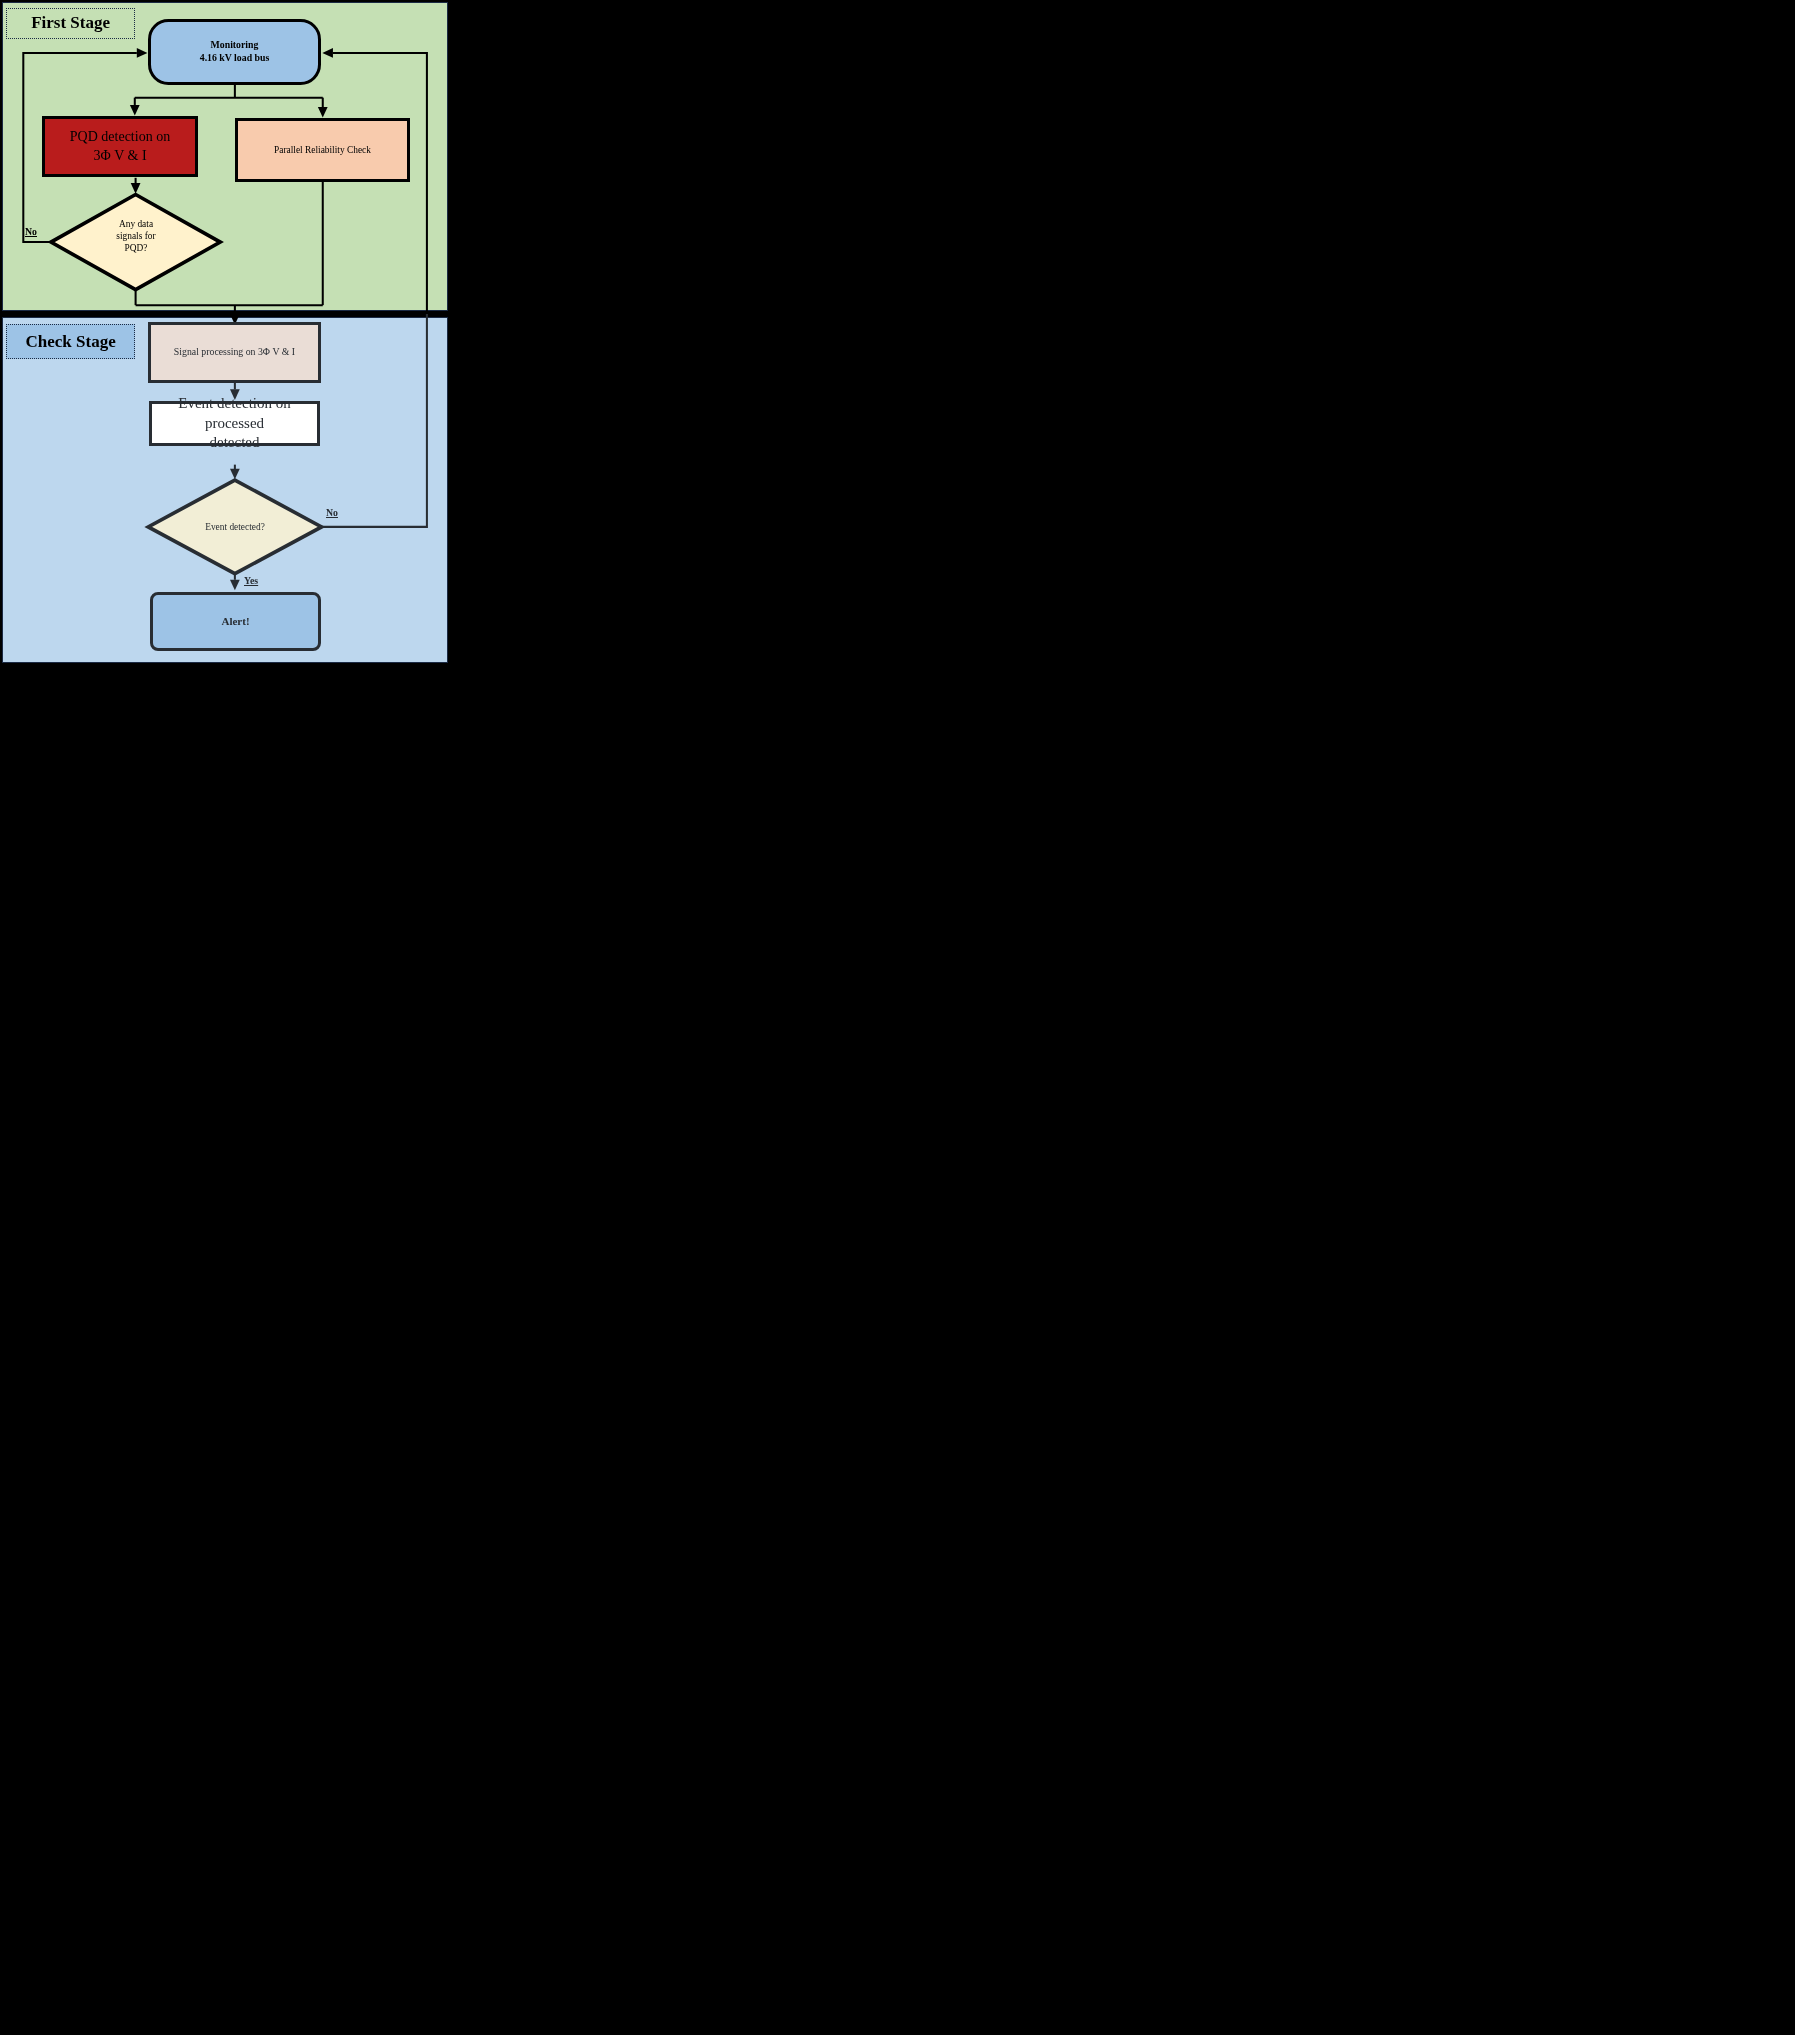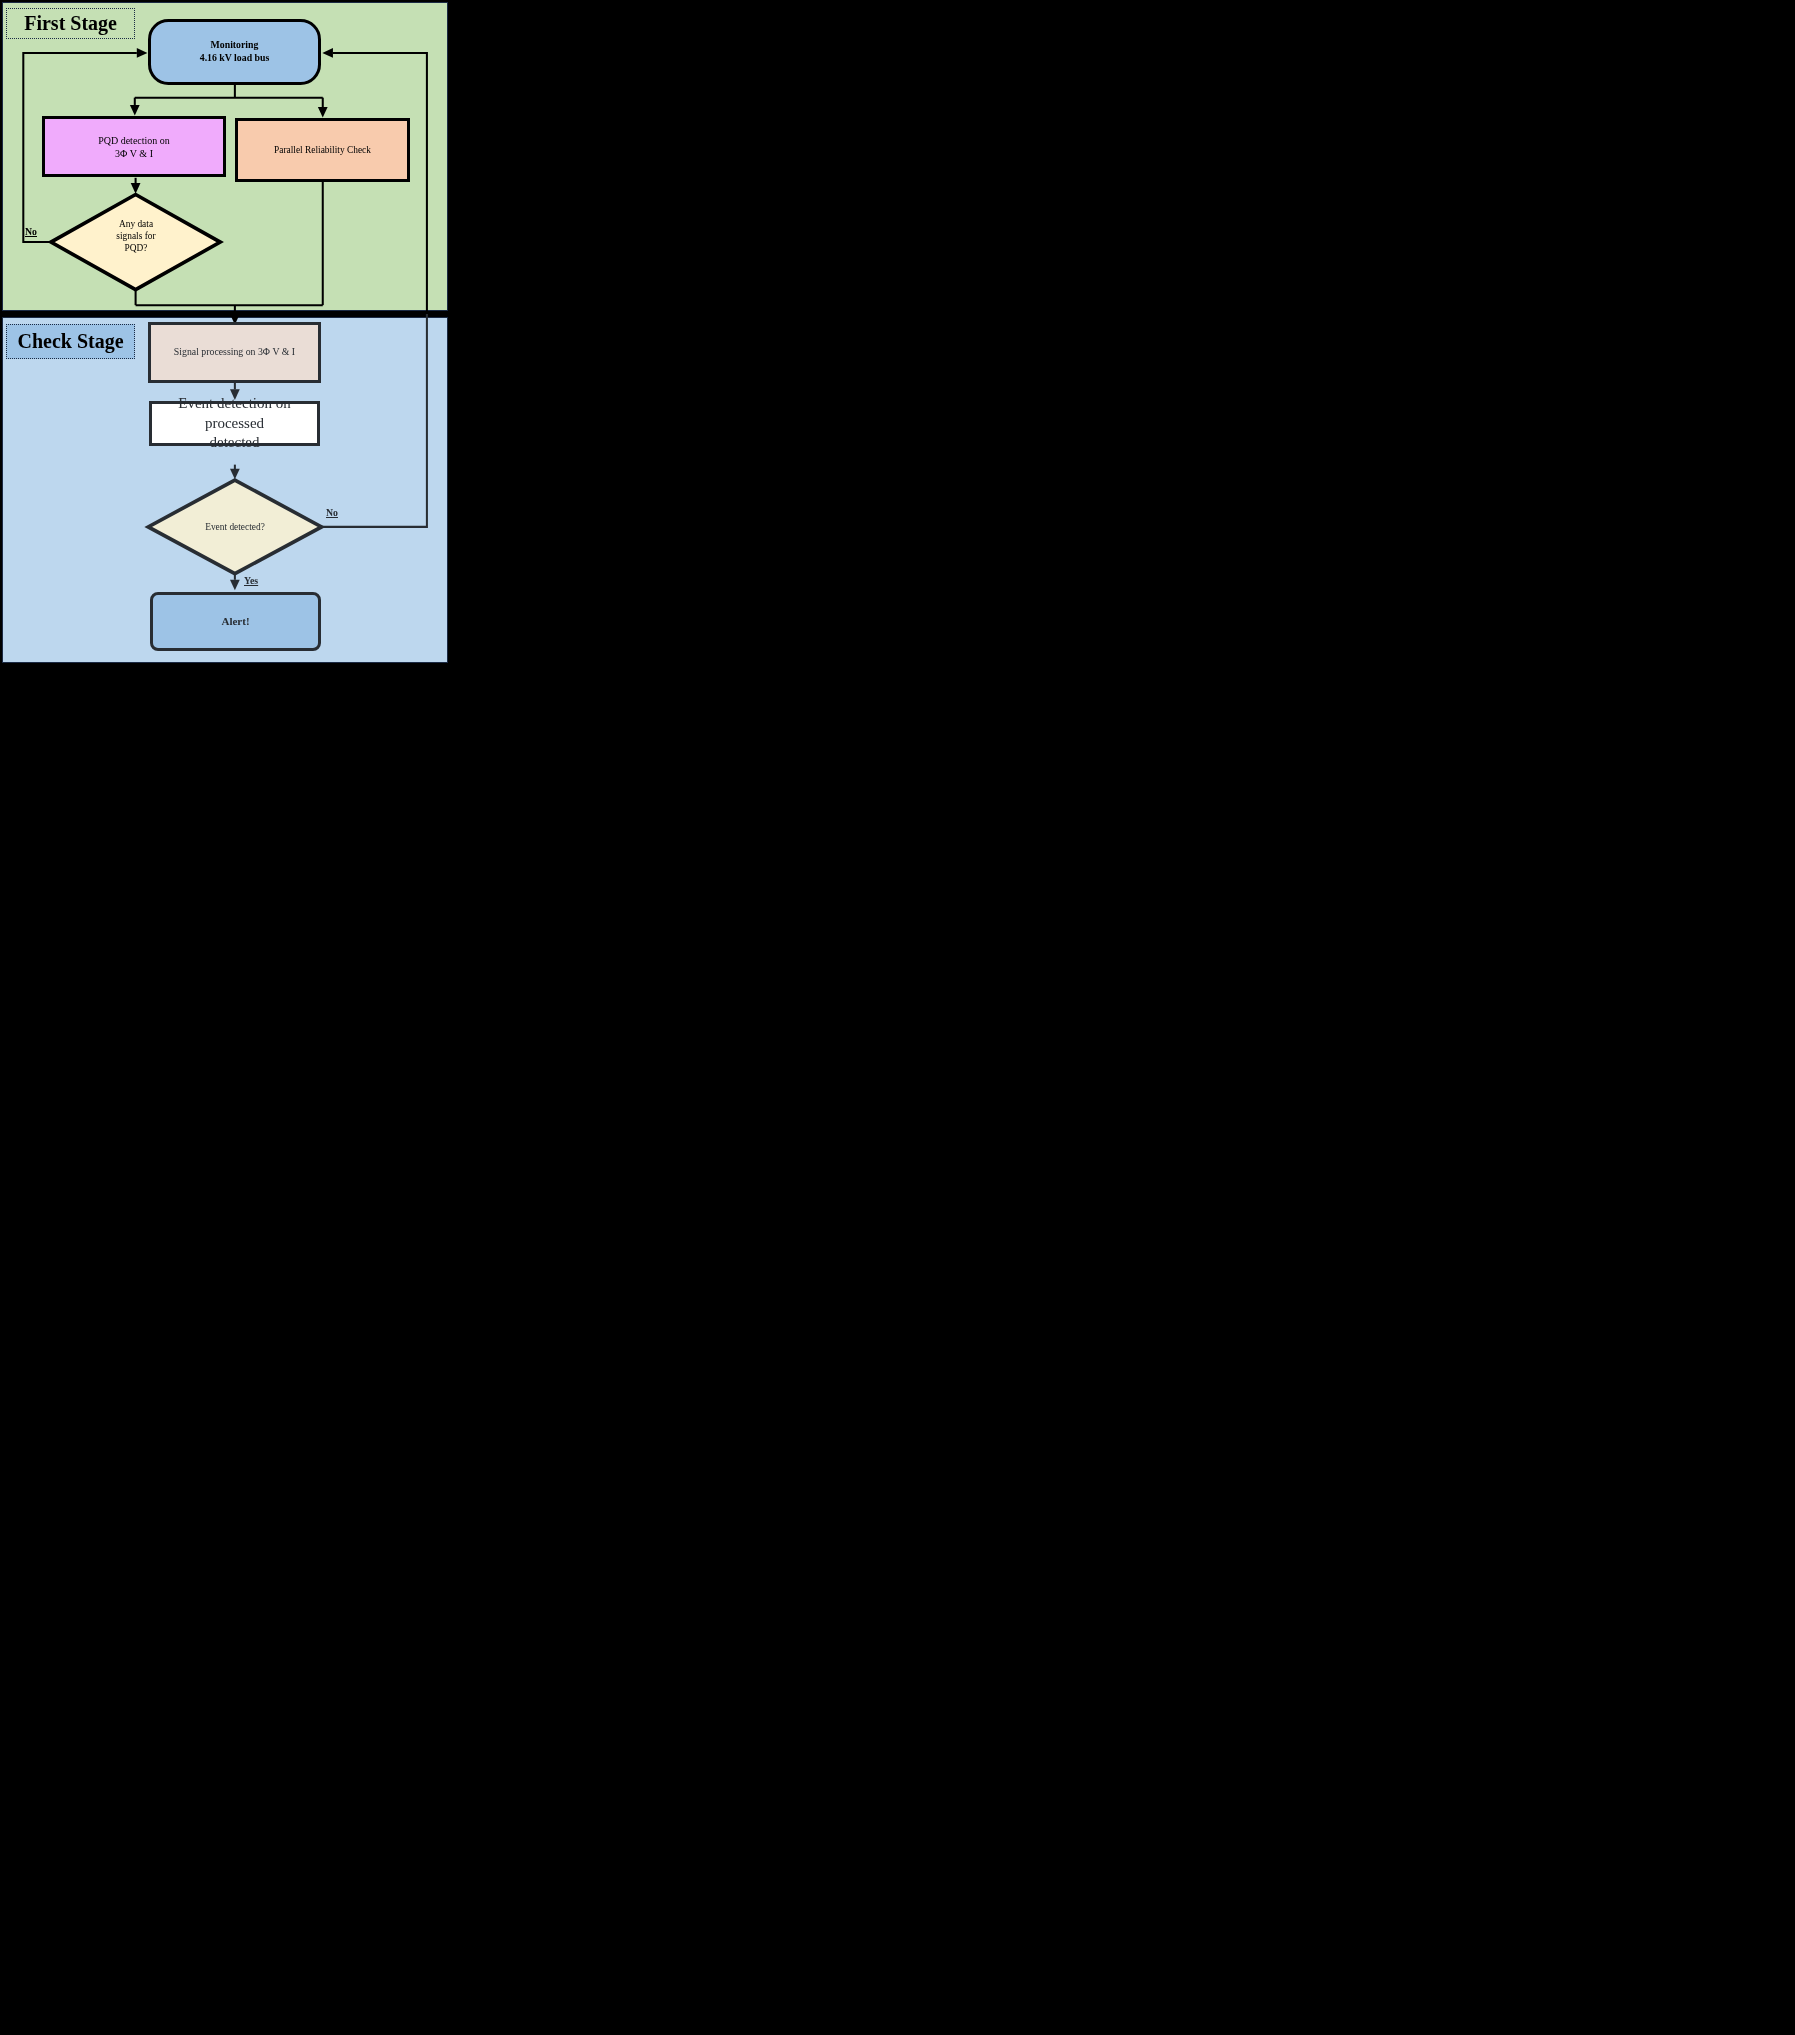--- a/index.html
+++ b/index.html
@@ -4,31 +4,31 @@
 <style>
   html,body{margin:0;padding:0;background:#000;}
   #canvas{position:relative;width:449px;height:664px;background:#000;overflow:hidden;
           font-family:"Liberation Serif","DejaVu Serif",serif;}
   .stage{position:absolute;box-sizing:border-box;border:1.2px solid #1b2a44;}
   #stage1{left:1.6px;top:1.6px;width:446px;height:309px;background:#c5e0b4;}
   #stage2{left:1.6px;top:317px;width:446px;height:346px;background:#bdd7ee;}
   #divider{position:absolute;left:0;top:311px;width:449px;height:5.7px;background:#000;}
   .stage-label{position:absolute;box-sizing:border-box;border:0.8px dotted #1b2a44;
                display:flex;align-items:center;justify-content:center;
-               font-weight:bold;font-size:20px;color:#000;}
+               font-weight:bold;font-size:17px;color:#000;}
   #label1{left:6.1px;top:8.1px;width:129px;height:30.5px;}
   #label2{left:6.1px;top:324px;width:129px;height:35px;background:#9dc3e6;}
   svg#wires{position:absolute;left:0;top:0;width:449px;height:664px;pointer-events:none;}
   .node{position:absolute;box-sizing:border-box;display:flex;flex-direction:column;
         align-items:center;justify-content:center;text-align:center;line-height:1.3;}
   .s1{border:3.7px solid #000;color:#000;}
   .s2{border:3.7px solid #282d33;color:#282d33;}
   #monitoring{left:148px;top:19px;width:173px;height:66px;background:#9dc3e6;
               border-radius:20.4px;font-weight:bold;font-size:9.8px;}
-  #pqd{left:42px;top:116px;width:184px;height:61px;background:#f0abfc;font-size:10px;}
+  #pqd{left:42px;top:116px;width:156px;height:61px;background:#b91c1c;font-size:14px;}
   #parallel{left:235px;top:118px;width:175px;height:64px;background:#f8cbad;font-size:9.4px;}
   #signal{left:148px;top:322px;width:173px;height:61px;background:#eaddd6;font-size:9.8px;}
   #event{left:149px;top:401px;width:171px;height:45px;background:#ffffff;font-size:15px;}
   #alert{left:150px;top:592px;width:171px;height:59px;background:#9dc3e6;
          border-radius:8px;font-weight:bold;font-size:11px;}
   .diamond-text{position:absolute;text-align:center;line-height:1.28;}
   #d1text{left:87px;top:218px;width:98px;font-size:9.4px;color:#000;}
   #d2text{left:186px;top:521px;width:98px;font-size:9.4px;color:#282d33;}
   .edge-label{position:absolute;font-weight:bold;font-size:9.8px;text-decoration:underline;}
   #no1{left:25px;top:226px;color:#000;}

